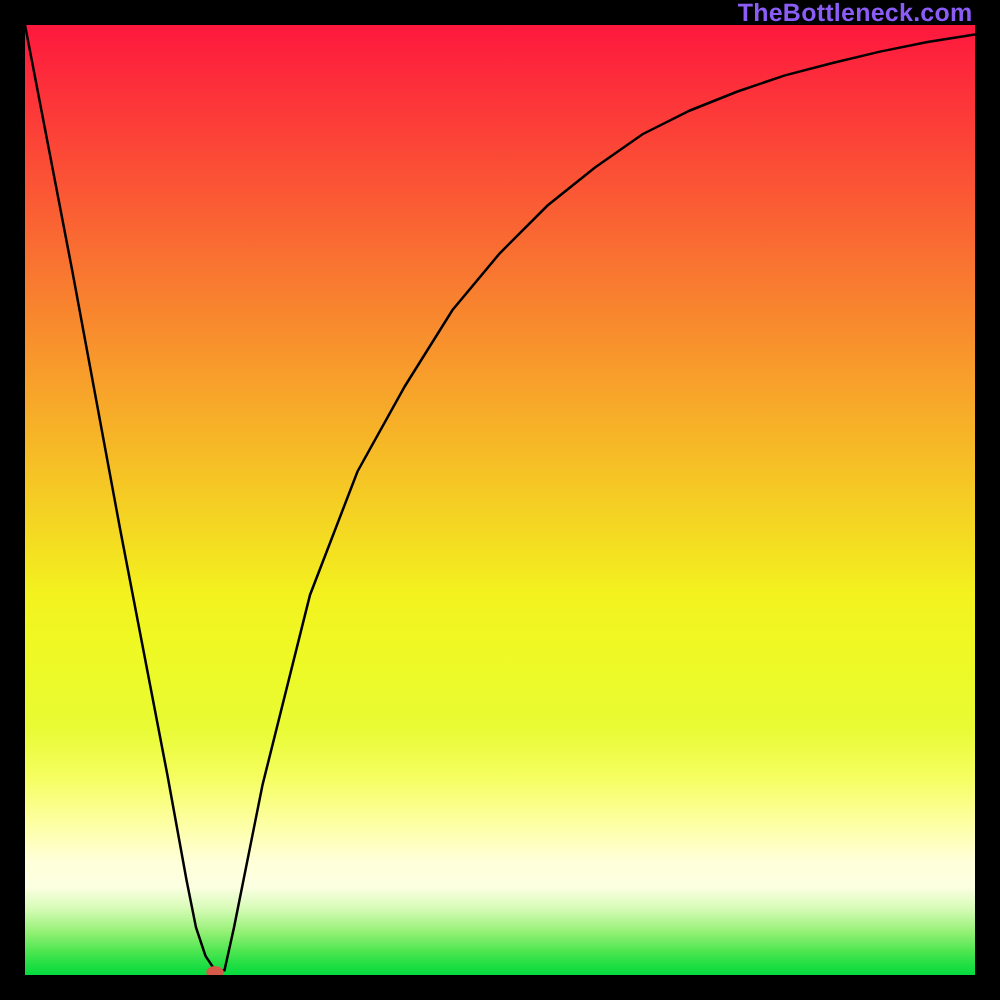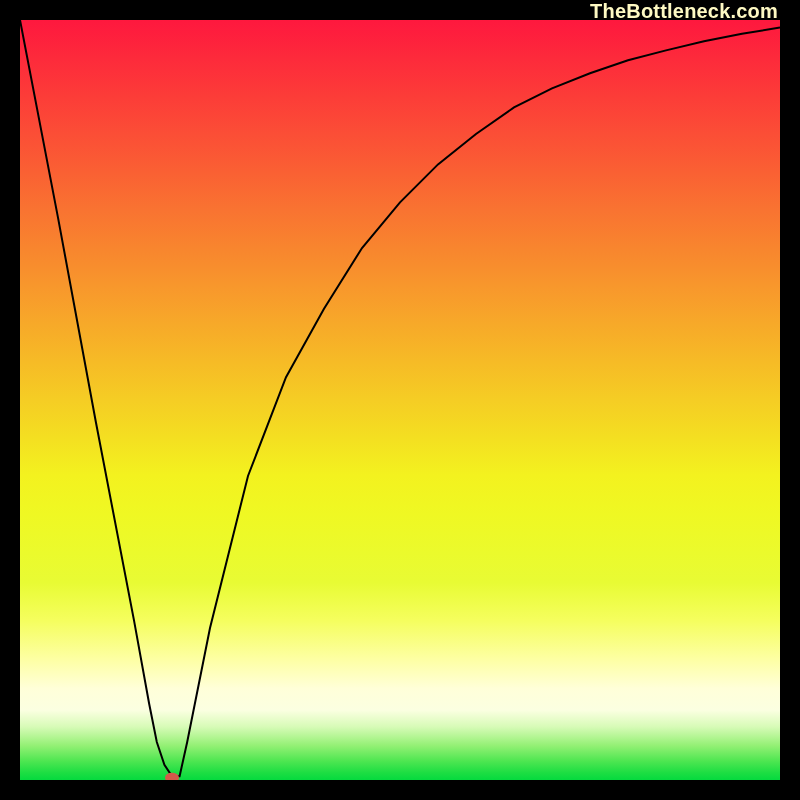--- a/index.html
+++ b/index.html
@@ -18,21 +18,21 @@
     height: 760px;
     background: #000000;
   }
   .watermark {
     position: absolute;
     top: 0px;
     right: 22px;
     font-family: Arial, Helvetica, sans-serif;
     font-size: 20px;
     font-weight: bold;
-    color: #fef9c3;
+    color: #8b5cf6;
     letter-spacing: 0.2px;
     z-index: 10;
   }
   svg {
     display: block;
   }
 </style>
 </head>
 <body>
 

